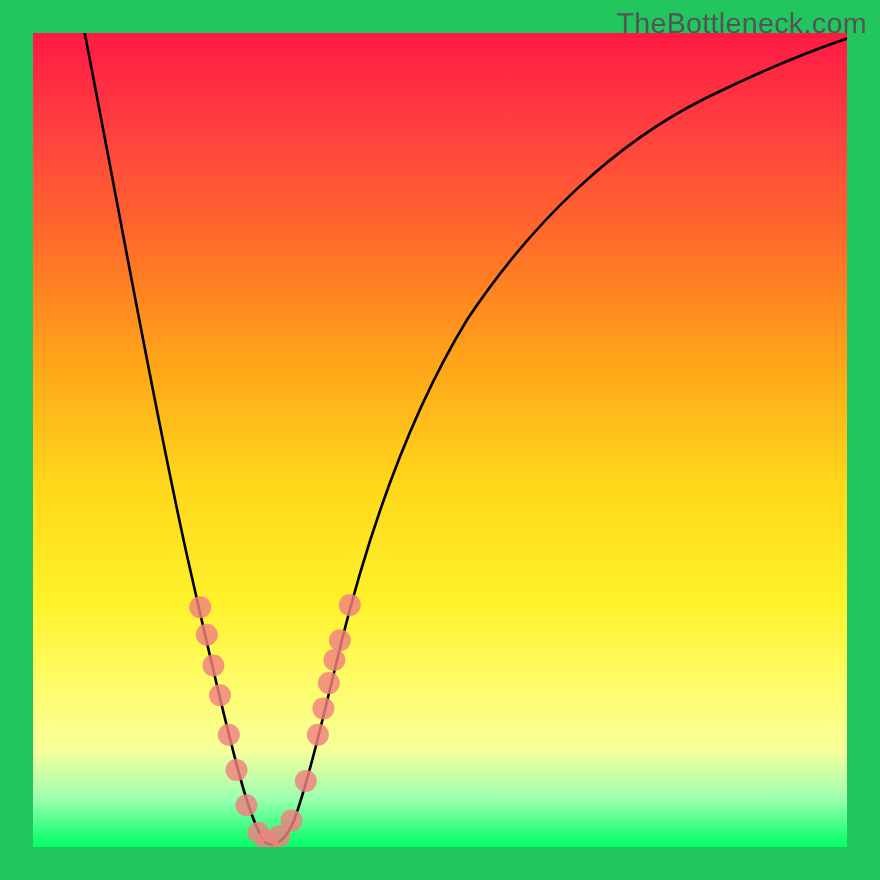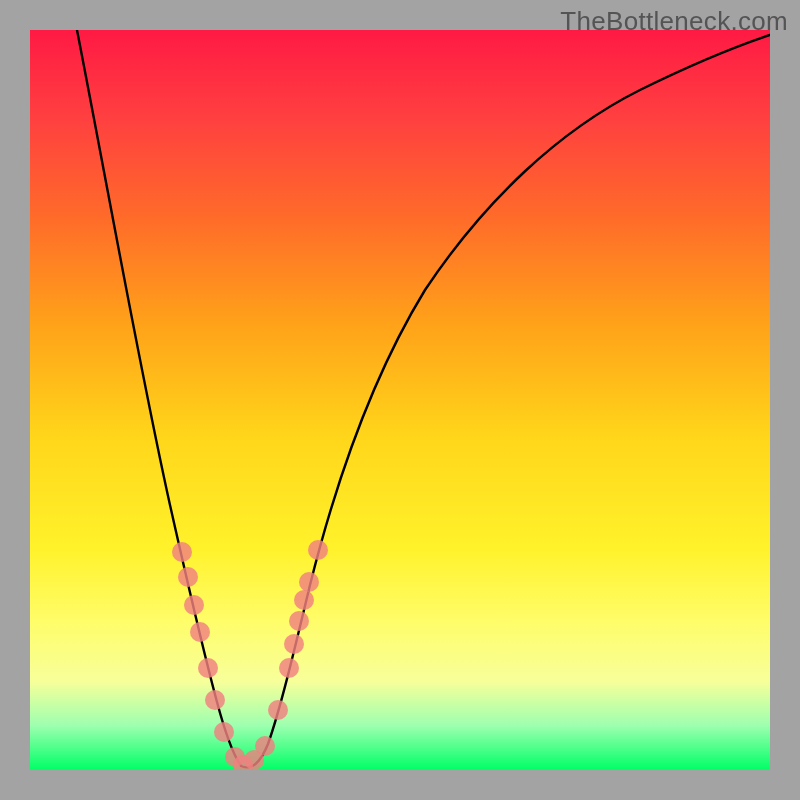--- a/index.html
+++ b/index.html
@@ -8,21 +8,21 @@
     width: 800px;
     height: 800px;
     background: #000000;
     overflow: hidden;
     font-family: Arial, Helvetica, sans-serif;
   }
   .frame {
     position: relative;
     width: 800px;
     height: 800px;
-    background: #a3a3a3;
+    background: #22c55e;
   }
   .plot-area {
     position: absolute;
     left: 30px;
     top: 30px;
     width: 740px;
     height: 740px;
     background: linear-gradient(
       to bottom,
       #ff1a44 0%,

